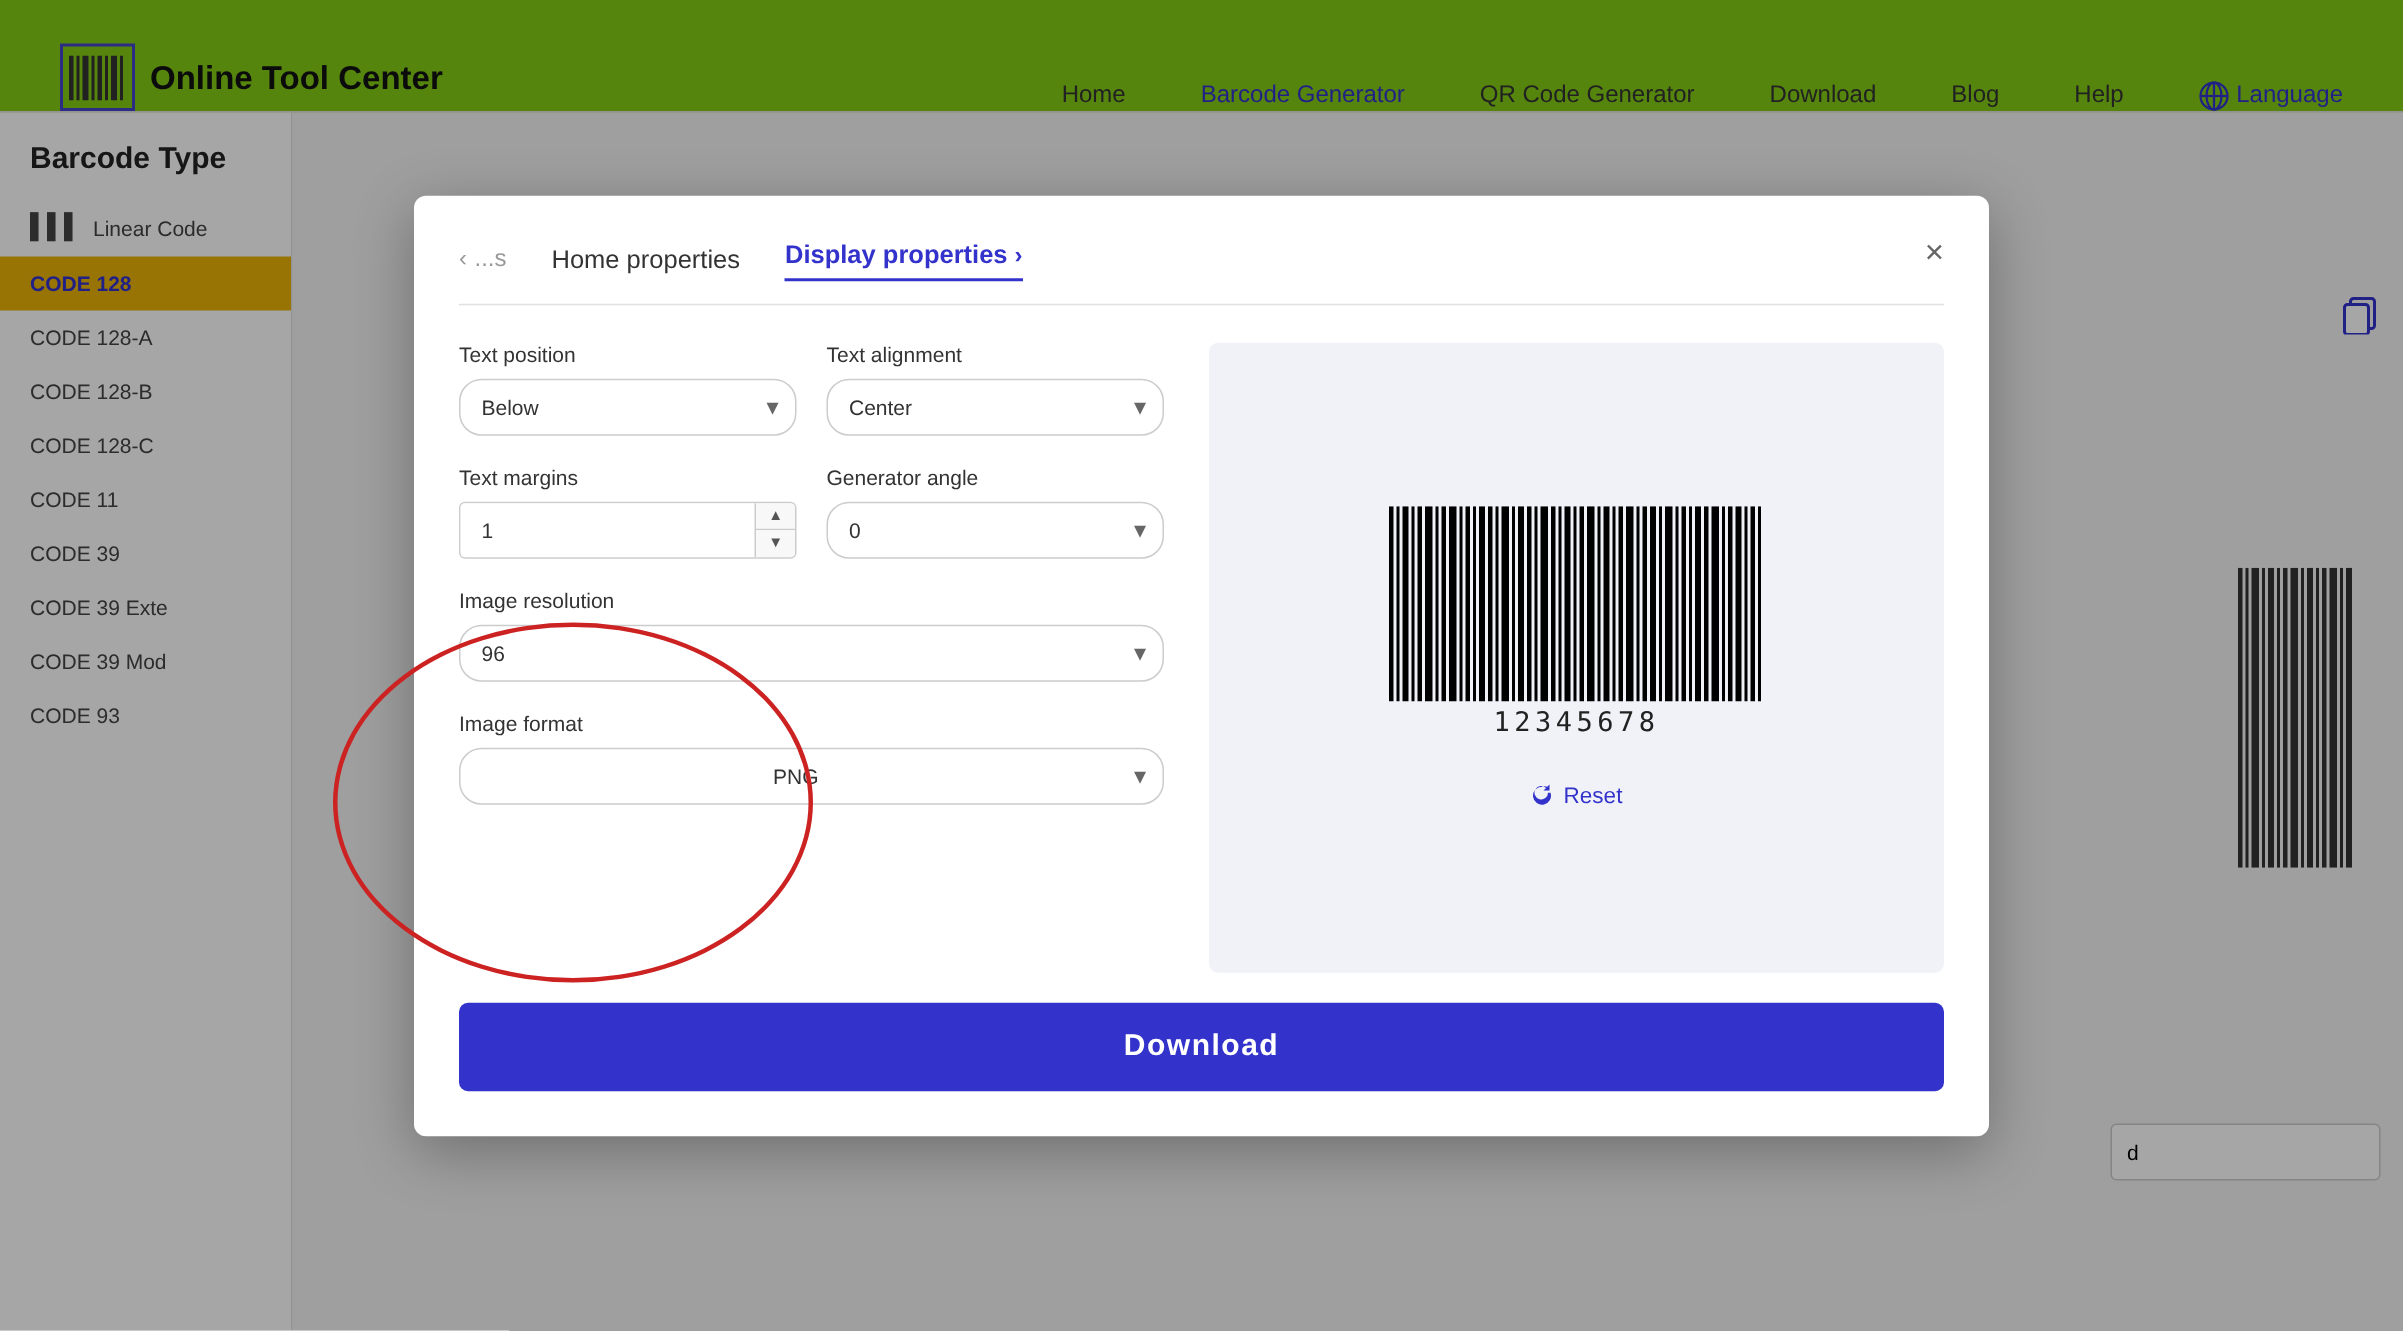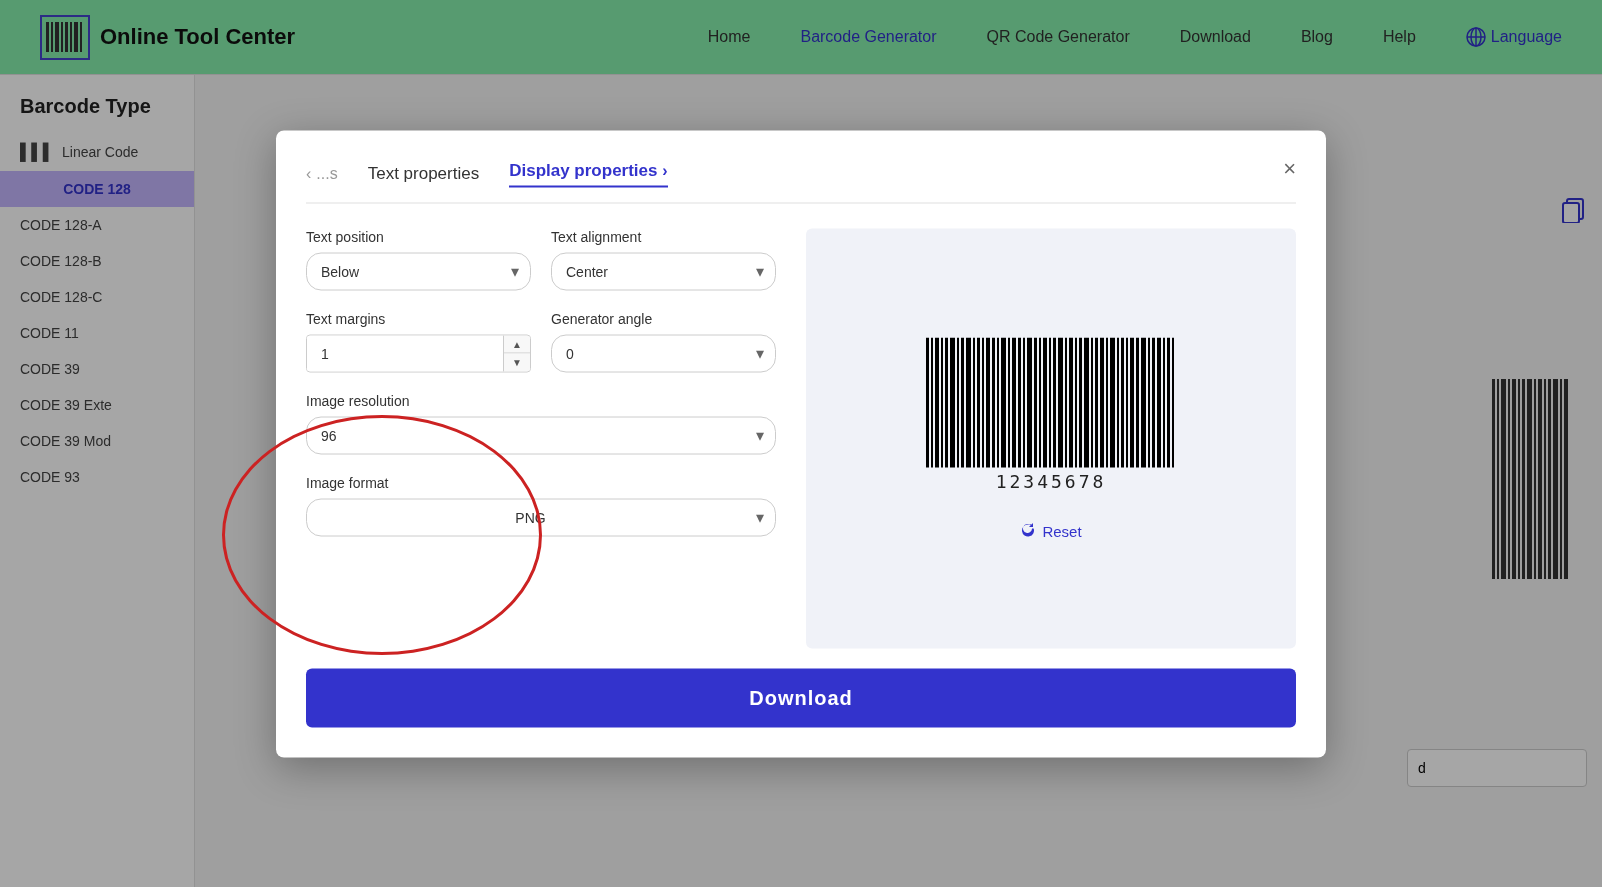--- a/index.html
+++ b/index.html
@@ -18,23 +18,23 @@
       top: 0; left: 0;
       width: 100%; height: 100%;
       background: #f5f5f5;
     }
 
     
     .header {
       position: absolute;
       top: 0; left: 0; right: 0;
       height: 75px;
-      background: #86efac;
-      display: flex;
-      align-items: center;
+      background: #84cc16;
+      display: flex;
+      align-items: flex-end;
       padding: 0 40px;
       border-bottom: 1px solid #e0e0e0;
       z-index: 1;
       gap: 28px;
     }
     .logo-area {
       display: flex;
       align-items: center;
       gap: 10px;
     }
@@ -99,22 +99,21 @@
       font-size: 14px;
       color: #444;
       cursor: pointer;
       display: flex;
       align-items: center;
       gap: 8px;
     }
     .sidebar-item.active {
       color: #3333cc;
       font-weight: bold;
-      background: #c4b5fd;
-      justify-content: center;
+      background: #eab308;
     }
     .sidebar-item-icon {
       font-size: 16px;
     }
 
     
     .overlay {
       position: absolute;
       top: 0; left: 0; right: 0; bottom: 0;
       background: rgba(0,0,0,0.35);
@@ -470,21 +469,21 @@
 
 <div class="overlay"></div>
 
 <div class="modal">
   
   <div class="modal-tabs">
     <div class="tab-prev">
       <span>‹</span>
       <span>...s</span>
     </div>
-    <div class="tab-label">Text properties</div>
+    <div class="tab-label">Home properties</div>
     <div class="tab-label active">
       <span>Display properties</span>
       <span class="tab-arrow"> ›</span>
     </div>
     <button class="close-btn">×</button>
   </div>
 
   
   <div class="modal-content">
 

